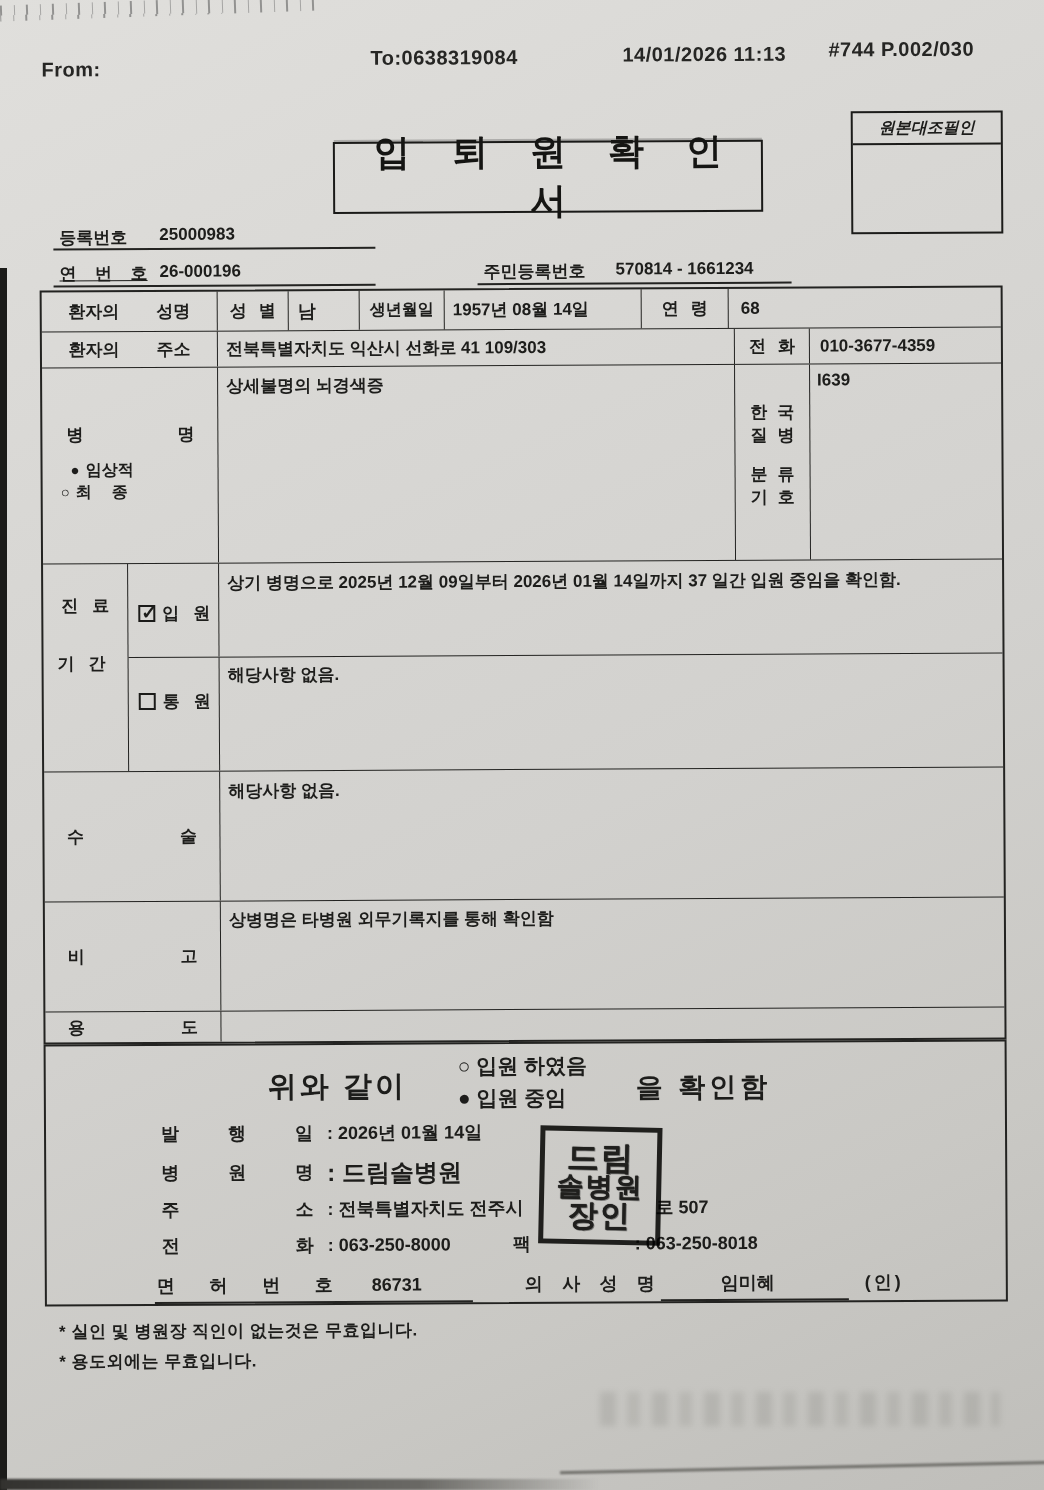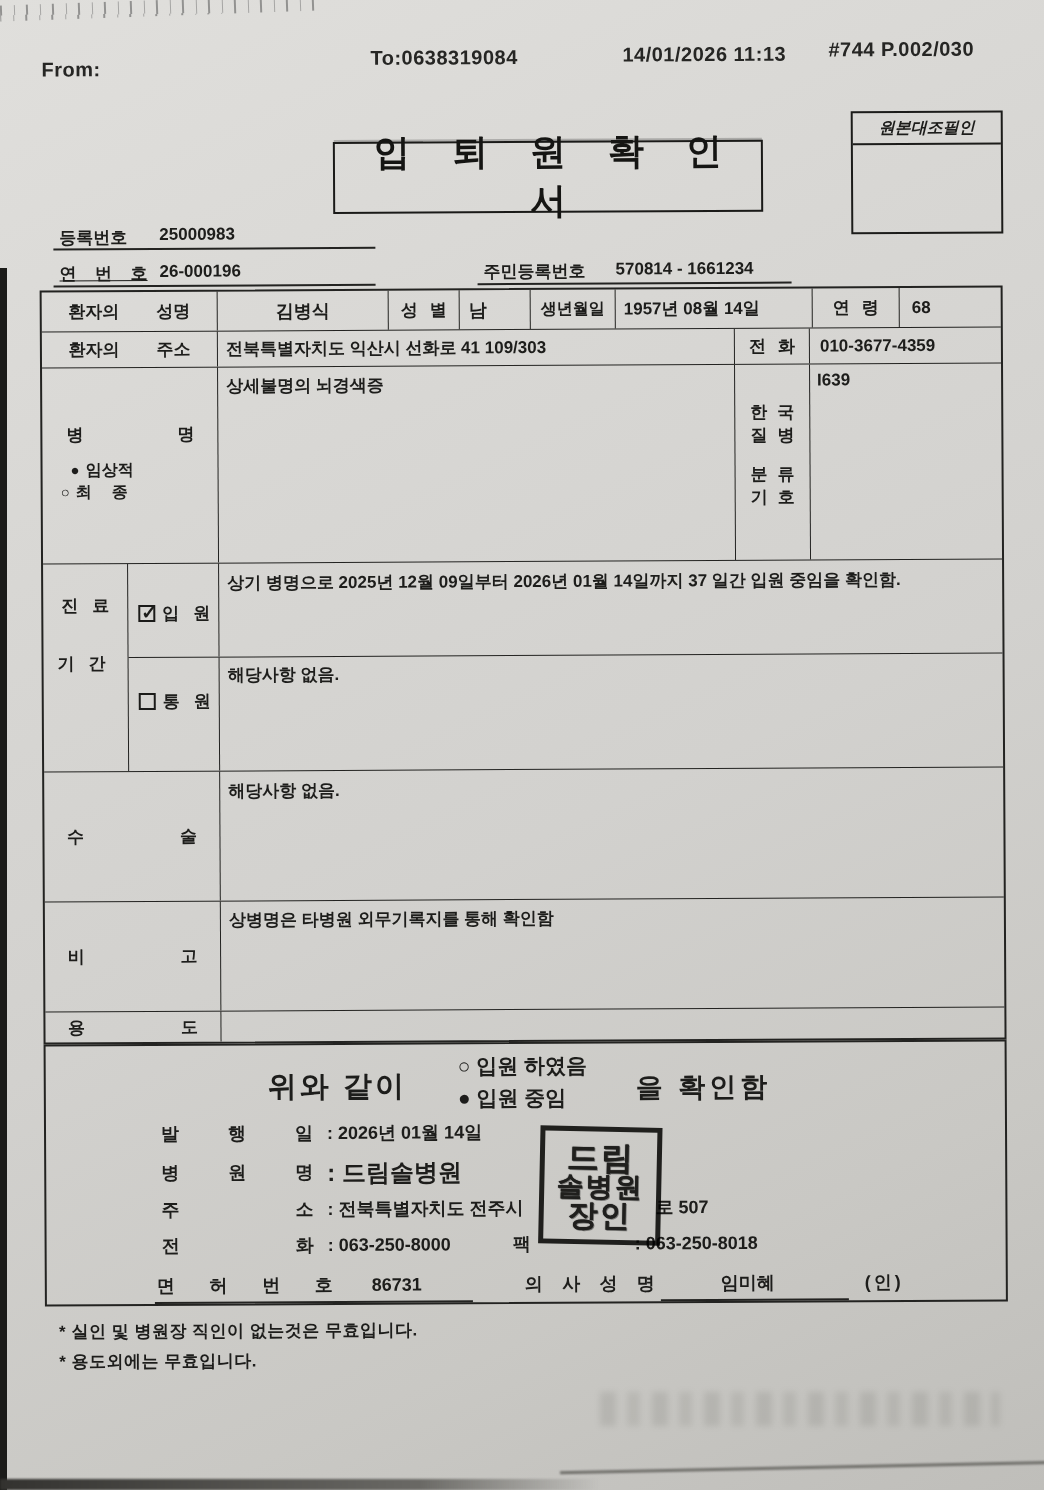--- a/index.html
+++ b/index.html
@@ -102,23 +102,20 @@
     <div class="abs fs17 b" style="left:486px; top:260px;">주민등록번호</div>
     <div class="abs fs17 sb" style="left:618px; top:260px;">570814  -  1661234</div>
     <div class="abs uline" style="left:480px; top:283px; width:314px;"></div>
 
     <div class="abs tbl" style="left:42px; top:288px; width:963px;">
 
       <div class="band" style="height:40px;">
         <div class="cell lblc" style="width:176px;">
             <span class="sp fs17 b" style="width:122px;">환자의 성명</span>
           </div>
-        <div class="cell lblc" style="width:171px;">
-            <span class="fs18 sb">김병식</span>
-          </div>
         <div class="cell lblc" style="width:71px;">
             <span class="sp fs17 b" style="width:46px;">성 별</span>
           </div>
         <div class="cell valc" style="width:71px; padding-left:9px;">
             <span class="fs18 sb">남</span>
           </div>
         <div class="cell lblc" style="width:85px;">
             <span class="fs16 b" style="font-size:16px;">생년월일</span>
           </div>
         <div class="cell valc" style="width:197px; padding-left:8px;">

